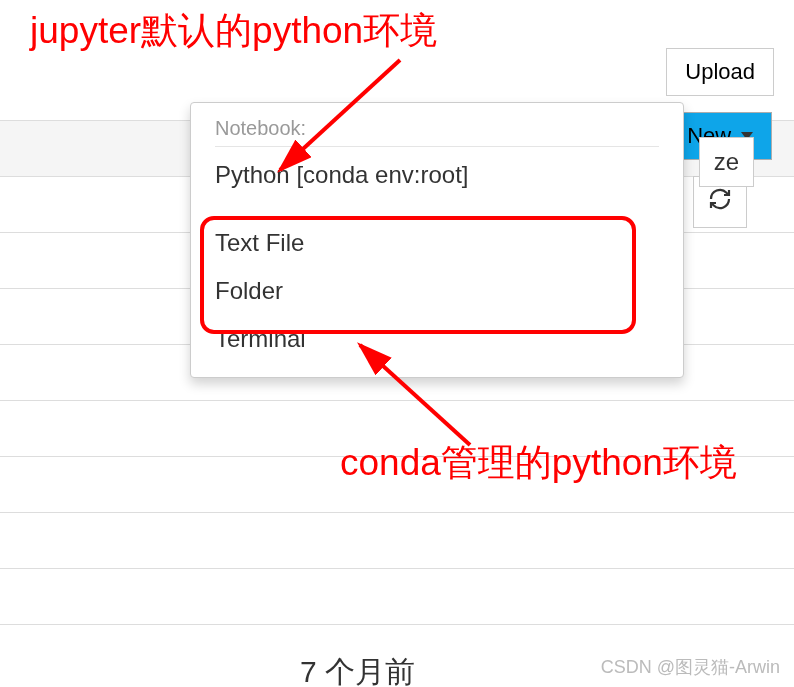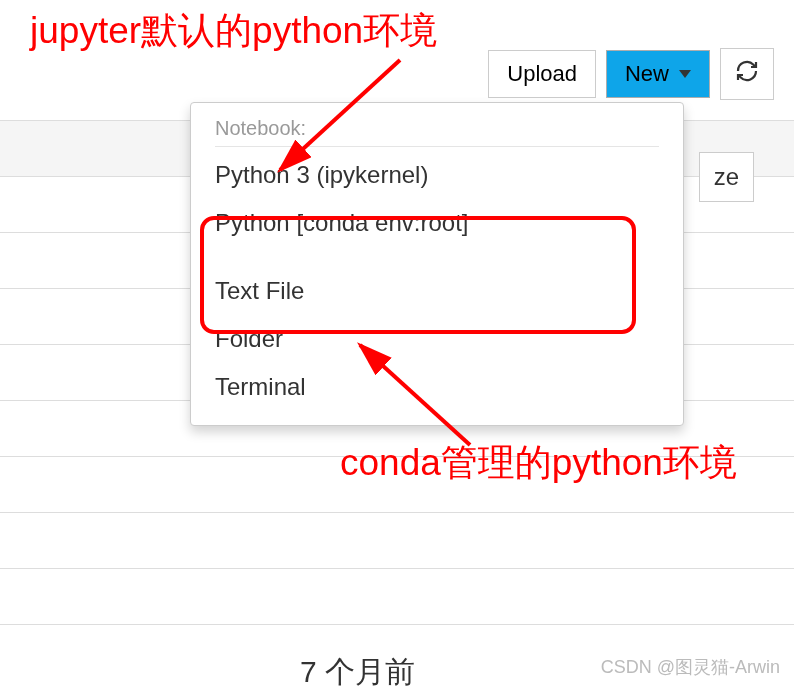--- a/index.html
+++ b/index.html
@@ -9,22 +9,23 @@
       width: 794px;
       height: 687px;
       position: relative;
       overflow: hidden;
     }
     .toolbar {
       position: absolute;
       top: 48px;
       right: 20px;
       display: flex;
-      gap: 10px;
+      gap: 16px;
       align-items: center;
+      flex-direction: column;
     }
     .btn {
       border: 1px solid #ccc;
       background: #fff;
       padding: 10px 18px;
       font-size: 22px;
       cursor: pointer;
       display: inline-flex;
       align-items: center;
       gap: 6px;
@@ -51,21 +52,21 @@
       left: 0;
       width: 100%;
       height: 56px;
       border-top: 1px solid #ddd;
       background: #fff;
     }
     .row-bg.header { background: #f5f5f5; }
     .ze-fragment {
       position: absolute;
       right: 40px;
-      top: 152px;
+      top: 137px;
       font-size: 24px;
       color: #333;
       border: 1px solid #ccc;
       padding: 10px 14px;
       background: #fff;
     }
     .dropdown {
       position: absolute;
       top: 102px;
       left: 190px;
@@ -157,21 +158,20 @@
         <path d="M3 21v-5h5"></path>
       </svg>
     </span>
   </button>
 </div>
 
 <div class="ze-fragment">ze</div>
 
 <div class="dropdown">
   <div class="dropdown-header">Notebook:</div>
-  <div class="dropdown-item">Python 3 (ipykernel)</div>
   <div class="dropdown-item">Python [conda env:root]</div>
   <div style="height:20px"></div>
   <div class="dropdown-item">Text File</div>
   <div class="dropdown-item">Folder</div>
   <div class="dropdown-item">Terminal</div>
 </div>
 
 <div class="conda-box"></div>
 
 <div class="anno-text anno1">jupyter默认的python环境</div>

